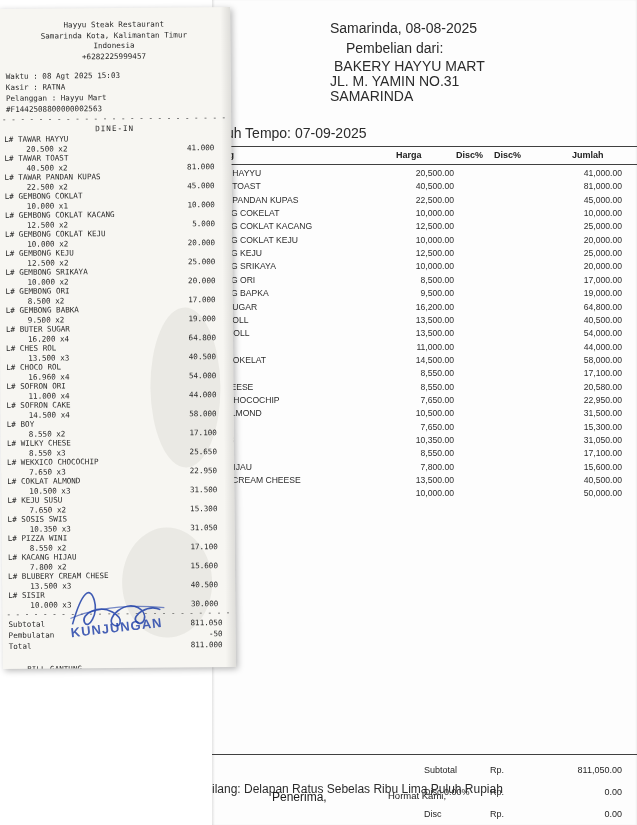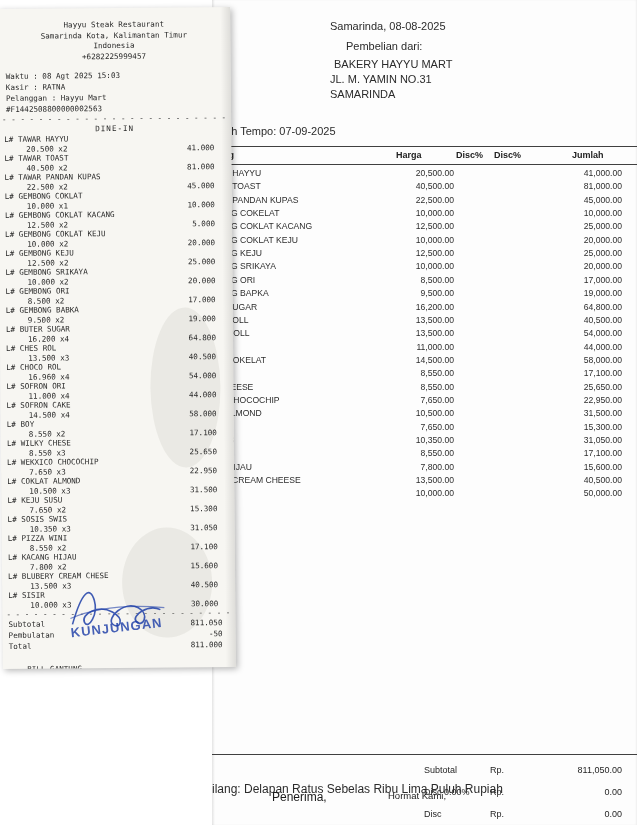--- a/index.html
+++ b/index.html
@@ -30,21 +30,21 @@
     content: "";
     position: absolute;
     left: 0; top: 0; bottom: 0;
     width: 3px;
     background: linear-gradient(to right, rgba(0,0,0,0.10), rgba(0,0,0,0));
   }
 
   .inv-text {
     position: absolute;
     font-family: "Liberation Sans", sans-serif;
-    font-size: 11px;
+    font-size: 14px;
     color: #2b2b2b;
     white-space: nowrap;
   }
   .inv-date { left: 118px; top: 20px; }
   .inv-from-label { left: 118px; top: 40px; padding-left: 16px; }
   .inv-cust-name { left: 122px; top: 58px; font-weight: normal; }
   .inv-cust-addr1 { left: 118px; top: 73px; }
   .inv-cust-addr2 { left: 118px; top: 88px; }
   .inv-due { left: 10px; top: 125px; }
 
@@ -353,21 +353,21 @@
         <span class="jm">58,000.00</span>
       </div>
       <div class="inv-row" style="top: 368.25px;">
         <span class="nm"></span>
         <span class="hg">8,550.00</span>
         <span class="jm">17,100.00</span>
       </div>
       <div class="inv-row" style="top: 381.6px;">
         <span class="nm">CHEESE</span>
         <span class="hg">8,550.00</span>
-        <span class="jm">25,650.00</span>
+        <span class="jm">20,580.00</span>
       </div>
       <div class="inv-row" style="top: 394.95px;">
         <span class="nm">O CHOCOCHIP</span>
         <span class="hg">7,650.00</span>
         <span class="jm">22,950.00</span>
       </div>
       <div class="inv-row" style="top: 408.3px;">
         <span class="nm">T ALMOND</span>
         <span class="hg">10,500.00</span>
         <span class="jm">31,500.00</span>

